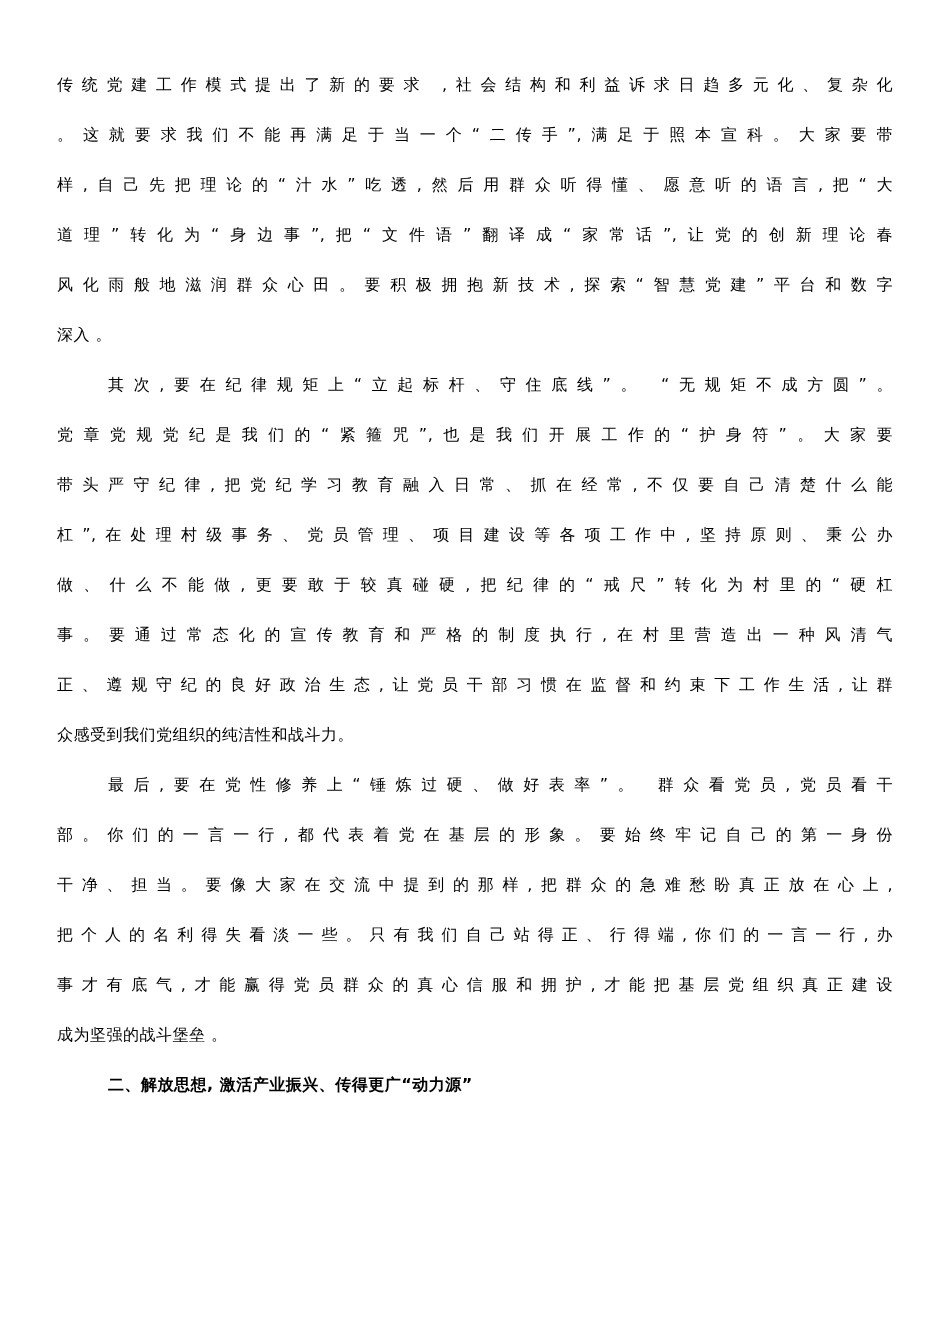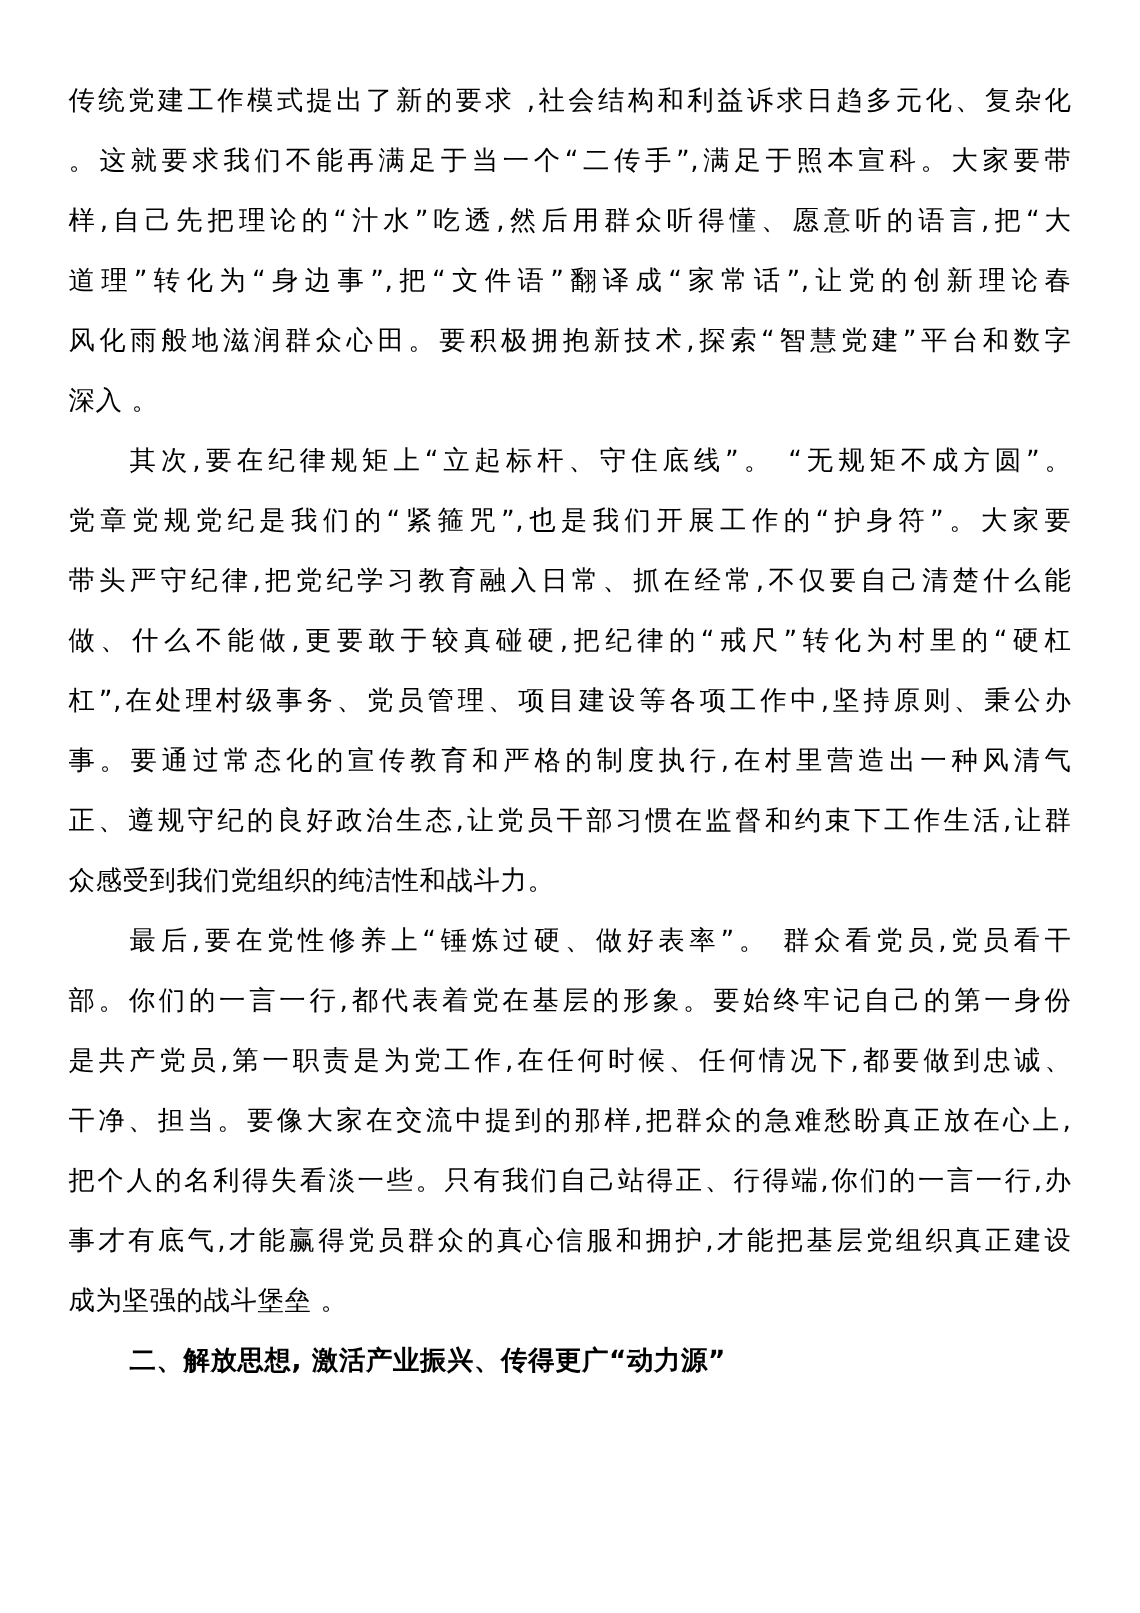--- a/index.html
+++ b/index.html
@@ -13,21 +13,21 @@
     color: #000000;
     font-family: "DejaVu Sans", "Liberation Sans", sans-serif;
     overflow: hidden;
   }
   .doc {
     padding: 60px 57px 0 57px;
   }
   .line {
     height: 50px;
     line-height: 50px;
-    font-size: 22px;
+    font-size: 16px;
     letter-spacing: 0.5px;
     white-space: pre;
   }
   
   .j {
     white-space: normal;
     text-align: justify;
     text-align-last: justify;
   }
   .indent {
@@ -43,26 +43,25 @@
 <div class="doc">
   <div class="line j">传统党建工作模式提出了新的要求 ,社会结构和利益诉求日趋多元化、复杂化</div>
   <div class="line j">。这就要求我们不能再满足于当一个“二传手”,满足于照本宣科。大家要带</div>
   <div class="line j">样,自己先把理论的“汁水”吃透,然后用群众听得懂、愿意听的语言,把“大</div>
   <div class="line j">道理”转化为“身边事”,把“文件语”翻译成“家常话”,让党的创新理论春</div>
   <div class="line j">风化雨般地滋润群众心田。要积极拥抱新技术,探索“智慧党建”平台和数字</div>
   <div class="line">深入 。</div>
   <div class="line j indent">其次,要在纪律规矩上“立起标杆、守住底线”。 “无规矩不成方圆”。</div>
   <div class="line j">党章党规党纪是我们的“紧箍咒”,也是我们开展工作的“护身符”。大家要</div>
   <div class="line j">带头严守纪律,把党纪学习教育融入日常、抓在经常,不仅要自己清楚什么能</div>
+  <div class="line j">杠”,在处理村级事务、党员管理、项目建设等各项工作中,坚持原则、秉公办</div>
   <div class="line j">做、什么不能做,更要敢于较真碰硬,把纪律的“戒尺”转化为村里的“硬杠</div>
-  <div class="line j">杠”,在处理村级事务、党员管理、项目建设等各项工作中,坚持原则、秉公办</div>
   <div class="line j">事。要通过常态化的宣传教育和严格的制度执行,在村里营造出一种风清气</div>
   <div class="line j">正、遵规守纪的良好政治生态,让党员干部习惯在监督和约束下工作生活,让群</div>
   <div class="line">众感受到我们党组织的纯洁性和战斗力。</div>
   <div class="line j indent">最后,要在党性修养上“锤炼过硬、做好表率”。 群众看党员,党员看干</div>
   <div class="line j">部。你们的一言一行,都代表着党在基层的形象。要始终牢记自己的第一身份</div>
-  <div class="line j">是共产党员,第一职责是为党工作,在任何时候、任何情况下,都要做到忠诚、</div>
   <div class="line j">干净、担当。要像大家在交流中提到的那样,把群众的急难愁盼真正放在心上,</div>
   <div class="line j">把个人的名利得失看淡一些。只有我们自己站得正、行得端,你们的一言一行,办</div>
   <div class="line j">事才有底气,才能赢得党员群众的真心信服和拥护,才能把基层党组织真正建设</div>
   <div class="line">成为坚强的战斗堡垒 。</div>
   <div class="line heading indent">二、解放思想, 激活产业振兴、传得更广“动力源”</div>
 </div>
 
 </body></html>

